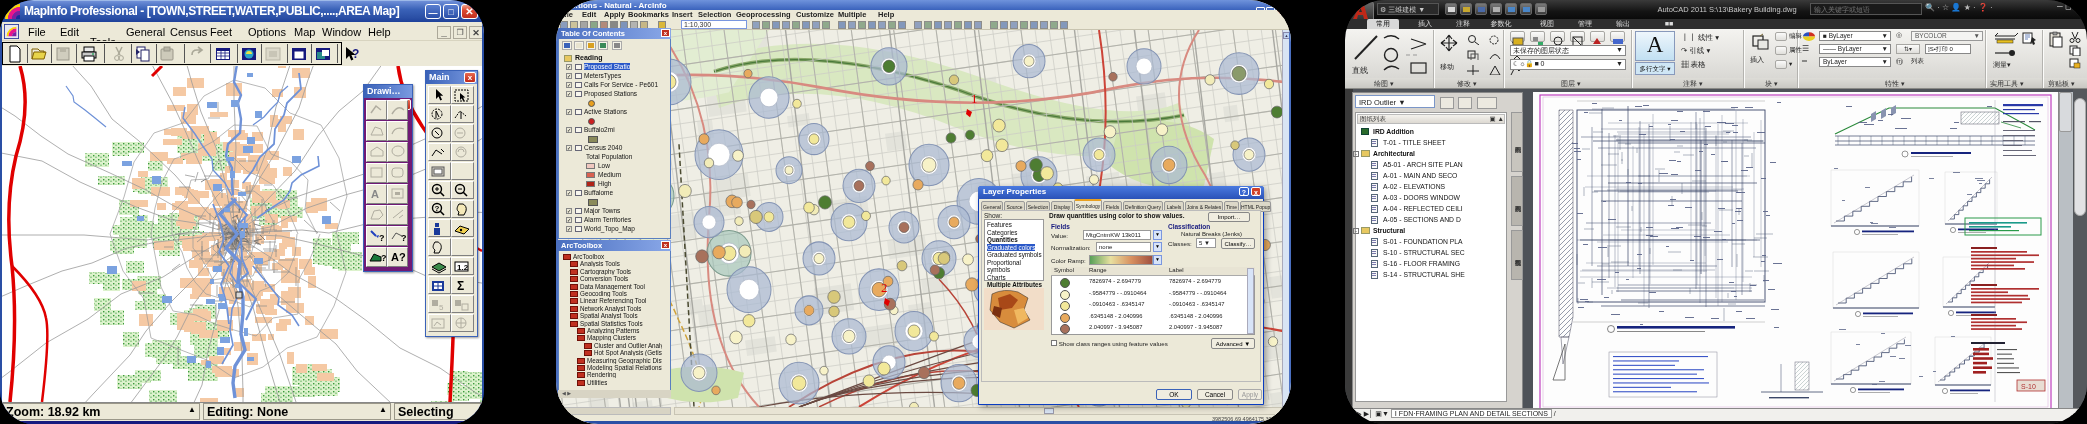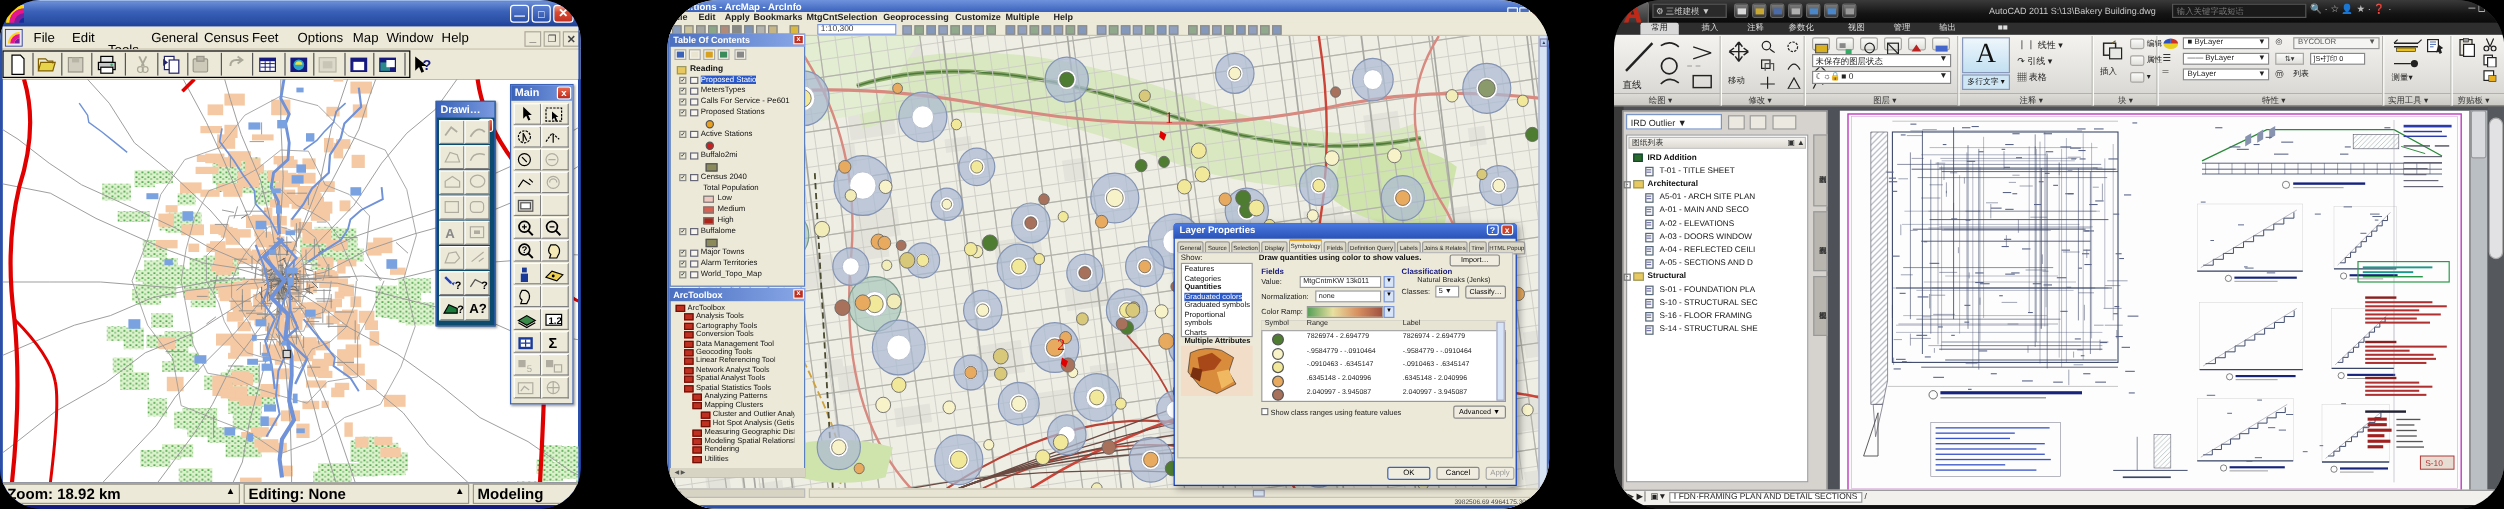--- a/index.html
+++ b/index.html
@@ -9,20 +9,21 @@
 #w3{left:1345px;width:742px;border-radius:40px;background:#2e2e2e;}
 </style></head><body>
 <div id="w1" class="win">
     <div class="abs" style="left:0;top:0;width:484px;height:22px;background:linear-gradient(#6f8fd8,#3a62b8 40%,#2a4fa5 80%,#1e409a);border-top:1px solid #9db9e8;"></div>
     <svg class="abs" style="left:4px;top:3px" width="17" height="17" viewBox="0 0 17 17">
       <path d="M1 16 A 15 15 0 0 1 16 1 L16 4 A 12 12 0 0 0 4 16 Z" fill="#ffd400"></path>
       <path d="M4 16 A 12 12 0 0 1 16 4 L16 8 A 8 8 0 0 0 8 16 Z" fill="#e8148c"></path>
       <path d="M8 16 A 8 8 0 0 1 16 8 L16 12 A 4 4 0 0 0 12 16 Z" fill="#7a1fa0"></path>
       <path d="M12 16 A 4 4 0 0 1 16 12 L16 16 Z" fill="#1a2a9a"></path>
     </svg>
+    <div class="abs" style="left:24px;top:4px;width:400px;height:17px;color:#fff;font-weight:bold;font-size:12px;white-space:nowrap;letter-spacing:-0.4px;">MapInfo Professional - [TOWN,STREET,WATER,PUBLIC,....,AREA Map]</div>
     <div class="abs" style="left:425px;top:4px;width:16px;height:15px;background:linear-gradient(#5a7fd0,#2a4fa8);border:1px solid #fff;border-radius:3px;color:#fff;font-size:9px;text-align:center;line-height:17px;font-weight:bold;">—</div>
     <div class="abs" style="left:443px;top:4px;width:16px;height:15px;background:linear-gradient(#5a7fd0,#2a4fa8);border:1px solid #fff;border-radius:3px;color:#fff;font-size:9px;text-align:center;line-height:14px;font-weight:bold;">□</div>
     <div class="abs" style="left:461px;top:4px;width:17px;height:15px;background:linear-gradient(#f0a08a,#dd4a32 40%,#c03020);border:1px solid #fff;border-radius:3px;color:#fff;font-size:10px;text-align:center;line-height:14px;font-weight:bold;">✕</div>
     <div class="abs" style="left:0;top:22px;width:484px;height:19px;background:#ece9d8;border-bottom:1px solid #d8d4c0;"></div>
     <svg class="abs" style="left:4px;top:24px" width="15" height="15" viewBox="0 0 17 17">
       <rect x="0" y="0" width="17" height="17" fill="#2a3a9a"></rect>
       <rect x="1" y="1" width="15" height="15" fill="#e8e8f0"></rect>
       <path d="M3 14 A 11 11 0 0 1 14 3 L14 5 A 9 9 0 0 0 5 14 Z" fill="#ffd400"></path>
       <path d="M5 14 A 9 9 0 0 1 14 5 L14 9 A 5 5 0 0 0 9 14 Z" fill="#e8148c"></path>
       <path d="M9 14 A 5 5 0 0 1 14 9 L14 14 Z" fill="#7a1fa0"></path>
@@ -769,21 +770,21 @@
       <rect x="185" y="290" width="9" height="7" fill="#7ba2e0"></rect>
       <rect x="290" y="90" width="9" height="7" fill="#7ba2e0"></rect>
       <rect x="320" y="150" width="9" height="8" fill="#7ba2e0"></rect>
       <path d="M18 0 Q30 40 14 90 Q2 140 10 200 Q16 260 8 336" fill="none" stroke="#e00000" stroke-width="3.5"></path>
       <path d="M10 200 Q40 230 44 252 Q48 270 40 336" fill="none" stroke="#e00000" stroke-width="2.5"></path>
       <path d="M396 0 Q400 30 420 60 Q450 100 452 160 Q454 230 448 336" fill="none" stroke="#e00000" stroke-width="3.5"></path>
       <path d="M452 160 Q470 180 480 185" fill="none" stroke="#e00000" stroke-width="2.5"></path>
       <path d="M160 0 L150 10" fill="none" stroke="#e00000" stroke-width="3"></path>
 <rect x="234" y="226" width="6" height="6" fill="#d8d8d8" stroke="#333"></rect>
 </svg>
-    <div class="abs" style="left:363px;top:84px;width:50px;height:188px;background:#0c4a6e;border:1px solid #3a62b8;box-shadow:1px 1px 2px rgba(0,0,0,0.4);">
+    <div class="abs" style="left:363px;top:84px;width:50px;height:188px;background:#701a75;border:1px solid #3a62b8;box-shadow:1px 1px 2px rgba(0,0,0,0.4);">
       <div style="height:13px;background:linear-gradient(90deg,#3a62b8,#7a9ae0);color:#fff;font-size:9px;font-weight:bold;padding-left:3px;line-height:13px;">Drawi…<span style="float:right;width:12px;height:11px;background:linear-gradient(#e86a50,#c02818);border:1px solid #fff;border-radius:2px;color:#fff;text-align:center;line-height:10px;font-size:8px;margin:1px 1px 0 0;">x</span></div>
       <div style="padding:2px 2px;">
         <div style="height:21px;white-space:nowrap;"><span style="display:inline-block;width:21px;height:20px;border:1px solid #fff;border-right-color:#808080;border-bottom-color:#808080;background:#ece9d8;vertical-align:top;"><svg width="20" height="17" viewBox="0 0 20 17">
               <path d="M4 12 l5-7 5 4" stroke="#b0ada0" fill="none" stroke-width="1.5"></path>
             </svg></span><span style="display:inline-block;width:21px;height:20px;border:1px solid #fff;border-right-color:#808080;border-bottom-color:#808080;background:#ece9d8;vertical-align:top;"><svg width="20" height="17" viewBox="0 0 20 17">
               <path d="M4 13 Q10 3 16 9" stroke="#b0ada0" fill="none" stroke-width="1.5"></path>
             </svg></span></div>
         <div style="height:21px;white-space:nowrap;"><span style="display:inline-block;width:21px;height:20px;border:1px solid #fff;border-right-color:#808080;border-bottom-color:#808080;background:#ece9d8;vertical-align:top;"><svg width="20" height="17" viewBox="0 0 20 17">
               <path d="M4 13 l4-8 6 2 2 6z" stroke="#b0ada0" fill="none"></path>
             </svg></span><span style="display:inline-block;width:21px;height:20px;border:1px solid #fff;border-right-color:#808080;border-bottom-color:#808080;background:#ece9d8;vertical-align:top;"><svg width="20" height="17" viewBox="0 0 20 17">
@@ -913,35 +914,35 @@
               <path d="M5 11 l3-4 4 3" stroke="#b0ada0" fill="none"></path>
             </svg></span><span style="display:inline-block;width:23px;height:18px;border:1px solid #fff;border-right-color:#808080;border-bottom-color:#808080;background:#ece9d8;vertical-align:top;"><svg width="20" height="17" viewBox="0 0 20 17">
               <circle cx="9" cy="8" r="5" fill="none" stroke="#b0ada0"></circle>
               <path d="M9 3 v10 M4 8 h10" stroke="#b0ada0"></path>
             </svg></span></div>
       </div>
     </div>
     <div class="abs" style="left:0;top:402px;width:484px;height:19px;background:#ece9d8;border-top:1px solid #888;"></div>
     <div class="abs" style="left:2px;top:403px;width:198px;height:17px;border:1px solid #9a9789;font-size:12.5px;font-weight:bold;padding:1px 3px;color:#000;">Zoom: 18.92 km <span style="float:right;font-size:8px;">▲</span></div>
     <div class="abs" style="left:203px;top:403px;width:188px;height:17px;border:1px solid #9a9789;font-size:12.5px;font-weight:bold;padding:1px 3px;color:#000;">Editing: None <span style="float:right;font-size:8px;">▲</span></div>
-    <div class="abs" style="left:394px;top:403px;width:90px;height:17px;border:1px solid #9a9789;font-size:12.5px;font-weight:bold;padding:1px 3px;color:#000;">Modeling</div>
+    <div class="abs" style="left:394px;top:403px;width:90px;height:17px;border:1px solid #9a9789;font-size:12.5px;font-weight:bold;padding:1px 3px;color:#000;">Selecting</div>
     <div class="abs" style="left:0;top:421px;width:484px;height:3px;background:#16197e;"></div>
     <div class="abs" style="left:0;top:22px;width:2px;height:402px;background:#2a4fa5;z-index:9;"></div>
     <div class="abs" style="left:482px;top:22px;width:2px;height:402px;background:#2a4fa5;z-index:9;"></div>
   </div>
 <div id="w2" class="win">
     <div class="abs" style="left:0;top:0;width:735px;height:10px;background:linear-gradient(#6f93dc,#3a62bc);"></div>
-    <div class="abs" style="left:14px;top:1px;font-size:8px;color:#fff;font-weight:bold;">…tions - ArcMap - ArcInfo</div>
+    <div class="abs" style="left:14px;top:1px;font-size:8px;color:#fff;font-weight:bold;">…tions - Natural - ArcInfo</div>
     <div class="abs" style="left:700px;top:1px;width:32px;height:8px;"><span style="display:inline-block;width:9px;height:8px;background:#4a6fc0;border:1px solid #fff;border-radius:1px;margin-right:1px;"></span><span style="display:inline-block;width:9px;height:8px;background:#4a6fc0;border:1px solid #fff;border-radius:1px;margin-right:1px;"></span><span style="display:inline-block;width:9px;height:8px;background:#c03020;border:1px solid #fff;border-radius:1px;"></span></div>
     <div class="abs" style="left:0;top:10px;width:735px;height:9px;background:#ece9d8;"></div>
     <div class="abs" style="left:4px;top:10px;font-size:7.5px;font-weight:bold;color:#222;">File</div>
     <div class="abs" style="left:26px;top:10px;font-size:7.5px;font-weight:bold;color:#222;">Edit</div>
     <div class="abs" style="left:48px;top:10px;font-size:7.5px;font-weight:bold;color:#222;">Apply</div>
     <div class="abs" style="left:72px;top:10px;font-size:7.5px;font-weight:bold;color:#222;">Bookmarks</div>
-    <div class="abs" style="left:116px;top:10px;font-size:7.5px;font-weight:bold;color:#222;">MtgCnt</div>
+    <div class="abs" style="left:116px;top:10px;font-size:7.5px;font-weight:bold;color:#222;">Insert</div>
     <div class="abs" style="left:142px;top:10px;font-size:7.5px;font-weight:bold;color:#222;">Selection</div>
     <div class="abs" style="left:180px;top:10px;font-size:7.5px;font-weight:bold;color:#222;">Geoprocessing</div>
     <div class="abs" style="left:240px;top:10px;font-size:7.5px;font-weight:bold;color:#222;">Customize</div>
     <div class="abs" style="left:282px;top:10px;font-size:7.5px;font-weight:bold;color:#222;">Multiple</div>
     <div class="abs" style="left:322px;top:10px;font-size:7.5px;font-weight:bold;color:#222;">Help</div>
     <div class="abs" style="left:0;top:19px;width:735px;height:11px;background:#ece9d8;border-bottom:1px solid #c8c4b0;"></div>
     <span style="position:absolute;left:4px;top:21px;width:8px;height:8px;background:#7a8fb8;opacity:0.85;border:1px solid #777;"></span>
     <span style="position:absolute;left:14px;top:21px;width:8px;height:8px;background:#c8bc90;opacity:0.85;border:1px solid #777;"></span>
     <span style="position:absolute;left:24px;top:21px;width:8px;height:8px;background:#999;opacity:0.85;border:1px solid #777;"></span>
     <span style="position:absolute;left:34px;top:21px;width:8px;height:8px;background:#7a9a7a;opacity:0.85;border:1px solid #777;"></span>

